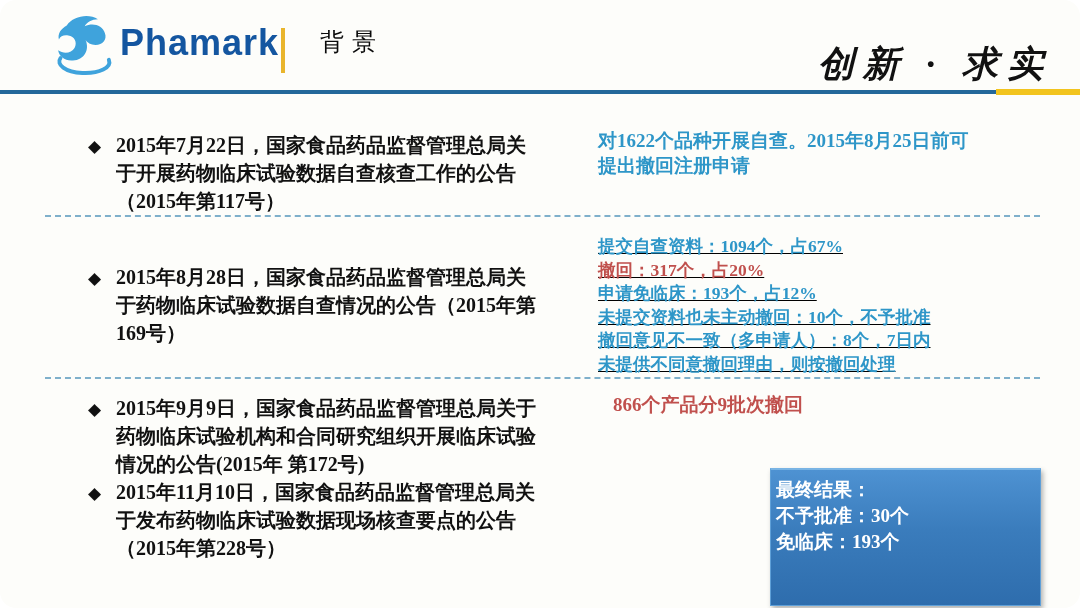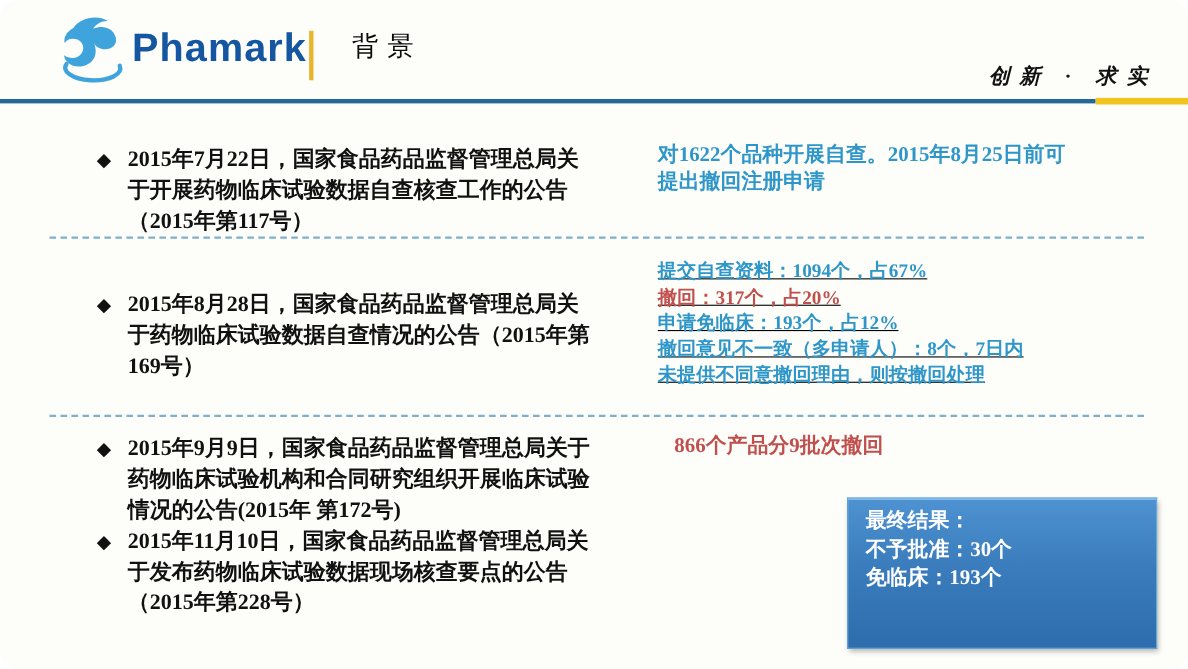--- a/index.html
+++ b/index.html
@@ -22,22 +22,22 @@
   }
   .logo-bar {
     position:absolute; left:281px; top:28px; width:4px; height:45px;
     background:#E9B52C;
   }
   .title {
     position:absolute; left:320px; top:26px;
     font-size:24px; color:#0a0a0a; letter-spacing:8px; font-weight:500;
   }
   .motto {
-    position:absolute; right:28px; top:56px;
-    font-size:19px; color:#111; font-style:italic; font-weight:600;
+    position:absolute; right:28px; top:40px;
+    font-size:36px; color:#111; font-style:italic; font-weight:600;
     letter-spacing:9px;
     margin-left:16px;
   }
   .rule-blue {
     position:absolute; left:0; top:90px; width:996px; height:4px;
     background:#24689A;
   }
   .rule-gold {
     position:absolute; left:996px; top:89px; width:84px; height:6px;
     background:#F2C41E;
@@ -73,22 +73,22 @@
   
   .divider {
     position:absolute; left:45px; width:995px; height:0;
     border-top:2px dashed #7FB0CB;
   }
   .d1 { top:215px; }
   .d2 { top:377px; }
 
   
   .result-box {
-    position:absolute; left:770px; top:452px; width:252px; height:120px;
-    padding:7px 12px 8px 16px;
+    position:absolute; left:770px; top:468px; width:252px; height:120px;
+    padding:7px 12px 8px 5px;
     background:linear-gradient(180deg,#4E92D2 0%, #3A7CBC 45%, #2E6DAD 100%);
     border:1px solid #5fa0d8; border-top:2px solid #79b4e4;
     box-shadow:2px 3px 5px rgba(0,0,0,0.3);
   }
   .rrow { font-size:19px; line-height:26px; font-weight:bold; white-space:nowrap; }
   .rrow.white   { color:#ffffff; }
   .rrow.crimson { color:#C00000; }
 </style>
 </head>
 <body>
@@ -121,20 +121,21 @@
   <div class="bullets s2">
     <div class="bullet">
       <span class="diamond">◆</span>
       <span class="btext">2015年8月28日，国家食品药品监督管理总局关于药物临床试验数据自查情况的公告（2015年第169号）</span>
     </div>
   </div>
   <div class="notes s2r">
     <div class="note blue">提交自查资料：1094个，占67%</div>
     <div class="note red">撤回：317个，占20%</div>
     <div class="note blue">申请免临床：193个，占12%</div>
+    <div class="note blue">未提交资料也未主动撤回：10个，不予批准</div>
     <div class="note blue">撤回意见不一致（多申请人）：8个，7日内</div>
     <div class="note blue">未提供不同意撤回理由，则按撤回处理</div>
   </div>
 
   <div class="divider d2"></div>
 
   <div class="bullets s3">
     <div class="bullet">
       <span class="diamond">◆</span>
       <span class="btext">2015年9月9日，国家食品药品监督管理总局关于药物临床试验机构和合同研究组织开展临床试验情况的公告(2015年 第172号)</span>

